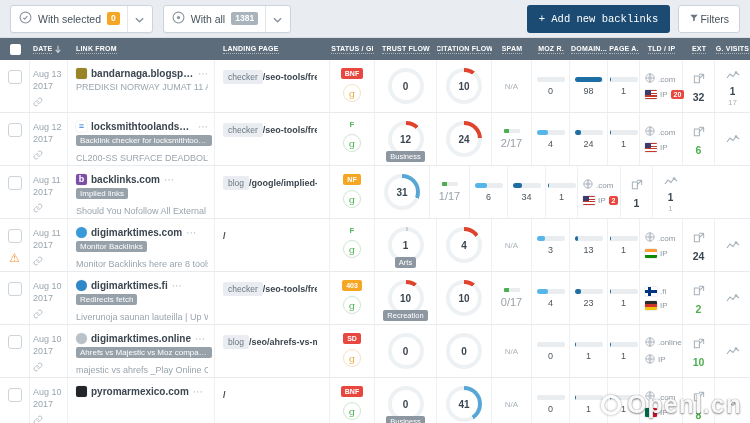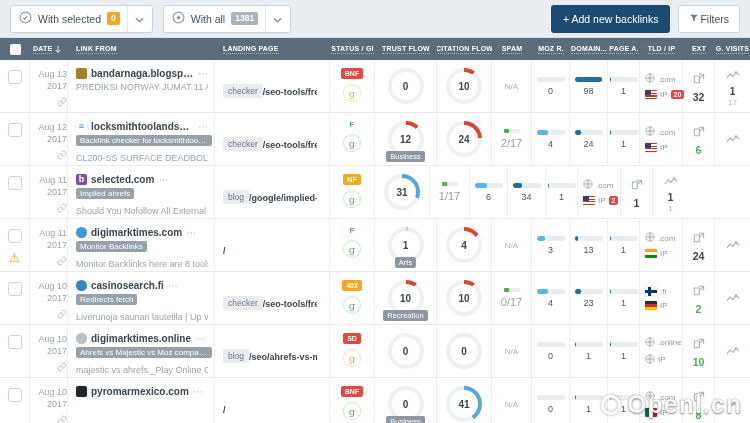--- a/index.html
+++ b/index.html
@@ -7,21 +7,21 @@
   #app{width:750px;height:423px;position:relative;overflow:hidden;background:#fff;}
 
   
   .toolbar{height:38px;background:#e9edf2;display:flex;align-items:center;padding:0 10px;gap:10px;box-sizing:border-box;border-bottom:1px solid #d9dfe5;}
   .tb-btn{background:#fff;border:1px solid #ccd4db;border-radius:3px;height:26px;display:inline-flex;align-items:center;gap:6px;padding:0 8px;font-size:10.5px;color:#45515c;cursor:pointer;box-shadow:0 1px 1px rgba(0,0,0,.03);}
   .tb-btn .sep{width:1px;align-self:stretch;background:#e2e7ec;margin:0 1px;}
   .badge{font-size:8.5px;font-weight:bold;color:#fff;border-radius:2px;padding:1px 4px;line-height:1.2;}
   .badge.orange{background:#f5a623;}
   .badge.gray{background:#a9b3bc;}
   .tb-right{margin-left:auto;display:flex;gap:8px;align-items:center;}
-  .btn-add{background:#1b4b72;color:#fff;border:none;border-radius:3px;height:28px;padding:0 12px;font-size:10.5px;display:inline-flex;align-items:center;cursor:pointer;}
+  .btn-add{background:#1b4b72;color:#fff;border:none;border-radius:3px;height:28px;padding:0 12px;font-size:10.5px;display:inline-flex;align-items:center;cursor:pointer;font-family:Liberation Mono, monospace;}
   .btn-filters{background:#fff;border:1px solid #ccd4db;border-radius:3px;height:28px;display:inline-flex;align-items:center;gap:1px;padding:0 10px;font-size:10.5px;color:#45515c;cursor:pointer;}
 
   
   .hrow{height:22px;background:#5d6c7b;display:flex;align-items:center;}
   .hcell{font-size:7px;color:#fff;font-weight:bold;letter-spacing:.2px;display:flex;align-items:center;box-sizing:border-box;white-space:nowrap;overflow:hidden;}
   .hcell .hlbl{border-bottom:1px dotted rgba(255,255,255,.5);padding-bottom:1px;cursor:pointer;}
   .hcell.cen{justify-content:center;}
   .hcb{width:11px;height:11px;background:#fff;border-radius:2px;cursor:pointer;}
   .hsort{margin-left:2px;display:inline-flex;}
 
@@ -31,31 +31,31 @@
   .c-moz{width:38px;}.c-dom{width:38px;}.c-page{width:32px;}.c-tld{width:43px;}
   .c-ext{width:32px;}.c-visits{width:35px;}
 
   
   .row{height:52px;display:flex;border-bottom:1px solid #e7ebee;background:#fff;}
   .cell{border-right:1px solid #eef1f4;height:100%;box-sizing:border-box;flex:none;}
   .cell.c-visits{border-right:none;}
   .cell.c-check{display:flex;flex-direction:column;align-items:center;padding-top:10px;gap:9px;}
   .cb{width:12px;height:12px;border:1px solid #ccd4db;border-radius:3px;background:#fff;cursor:pointer;}
   .warn{color:#f0932b;font-size:12px;line-height:1;}
-  .cell.c-date{display:flex;flex-direction:column;padding:9px 0 0 3px;font-size:9px;color:#9aa5ae;line-height:1.3;text-align:right;}
+  .cell.c-date{display:flex;flex-direction:column;padding:9px 0 0 3px;font-size:9px;color:#9aa5ae;line-height:1.3;}
   .chain{margin-top:5px;cursor:pointer;}
   .cell.c-link{padding:8px 6px 0 8px;overflow:hidden;}
   .d-line{display:flex;align-items:center;gap:4px;}
   .fav{width:11px;height:11px;flex:none;display:inline-flex;align-items:center;justify-content:center;font-size:9px;font-weight:bold;border-radius:2px;line-height:1;box-shadow:0 0 0 .5px rgba(0,0,0,.08);}
   .fav.circle{border-radius:50%;}
   .domain{font-size:10px;font-weight:bold;color:#3b4650;white-space:nowrap;overflow:hidden;text-overflow:ellipsis;cursor:pointer;}
   .more{color:#b3bcc3;font-size:10px;cursor:pointer;flex:none;}
   .anchor-chip{display:inline-block;max-width:128px;overflow:hidden;text-overflow:ellipsis;white-space:nowrap;background:#97a1aa;color:#fff;font-size:8px;padding:1px 4px;border-radius:2px;margin-top:3px;}
   .subtitle{font-size:9px;color:#9aa5ae;margin-top:3px;white-space:nowrap;overflow:hidden;}
-  .cell.c-landing{padding:10px 12px 0 8px;display:flex;align-items:center;gap:0;overflow:hidden;}
+  .cell.c-landing{padding:10px 12px 0 8px;display:flex;align-items:flex-start;gap:0;overflow:hidden;}
   .land-chip{background:#e9edf1;color:#6b7680;font-size:8.5px;padding:2px 5px;border-radius:2px;flex:none;}
   .land-path{font-size:9px;font-weight:bold;color:#3b4650;white-space:nowrap;overflow:hidden;cursor:pointer;margin-top:2px;}
   .cell.c-status{display:flex;flex-direction:column;align-items:center;padding-top:8px;gap:5px;}
   .st{font-size:7px;font-weight:bold;border-radius:2px;padding:2px 4px;color:#fff;line-height:1;}
   .st-green-text{background:none !important;color:#58b45c;padding:0;font-size:8px;}
   .gi{width:16px;height:16px;border-radius:50%;display:flex;align-items:center;justify-content:center;font-size:10px;font-family:"DejaVu Serif",serif;cursor:pointer;background:#fff;}
   .gi-green{color:#58b45c;border:1px solid #cfe6cf;}
   .gi-orange{color:#f0ad4e;border:1px solid #f3e2c6;}
   .cell.c-tf,.cell.c-cf{display:flex;flex-direction:column;align-items:center;justify-content:center;position:relative;}
   .gauge{width:36px;height:36px;border-radius:50%;display:flex;align-items:center;justify-content:center;}
@@ -402,24 +402,24 @@
       <span>Aug 11</span>
       <span>2017</span>
       <span class="chain"><svg width="10" height="10" viewBox="0 0 24 24" fill="none" stroke="#b7c0c7" stroke-width="2.4">
               <path d="M10 13a5 5 0 0 0 7.5.5l3-3a5 5 0 0 0-7-7l-1.7 1.7"></path>
               <path d="M14 11a5 5 0 0 0-7.5-.5l-3 3a5 5 0 0 0 7 7l1.7-1.7"></path>
             </svg></span>
     </div>
     <div class="cell c-link">
       <div class="d-line">
         <span class="fav square" style="background:#7b4fa6;color:#ffffff">b</span>
-        <span class="domain">selected.com</span>
+        <span class="domain">backlinks.com</span>
         <span class="more">⋯</span>
       </div>
-      <div><span class="anchor-chip">Implied ahrefs</span></div>
+      <div><span class="anchor-chip">Implied links</span></div>
       <div class="subtitle">Should You Nofollow All External ...</div>
     </div>
     <div class="cell c-landing">
       <span class="land-chip">blog</span>
       <span class="land-path">/google/implied-links/</span>
     </div>
     <div class="cell c-status">
       <span class="st st-orange" style="background:#f5a623">NF</span>
       <span class="gi gi-green">g</span>
     </div>
@@ -592,21 +592,21 @@
       <span>Aug 10</span>
       <span>2017</span>
       <span class="chain"><svg width="10" height="10" viewBox="0 0 24 24" fill="none" stroke="#b7c0c7" stroke-width="2.4">
               <path d="M10 13a5 5 0 0 0 7.5.5l3-3a5 5 0 0 0-7-7l-1.7 1.7"></path>
               <path d="M14 11a5 5 0 0 0-7.5-.5l-3 3a5 5 0 0 0 7 7l1.7-1.7"></path>
             </svg></span>
     </div>
     <div class="cell c-link">
       <div class="d-line">
         <span class="fav circle" style="background:#2f86c9;color:#ffffff"></span>
-        <span class="domain">casinosearch.fi</span>
+        <span class="domain">digimarktimes.fi</span>
         <span class="more">⋯</span>
       </div>
       <div><span class="anchor-chip">Redirects fetch</span></div>
       <div class="subtitle">Liverunoja saunan lauteilla | Up W...</div>
     </div>
     <div class="cell c-landing">
       <span class="land-chip">checker</span>
       <span class="land-path">/seo-tools/free-bac...</span>
     </div>
     <div class="cell c-status">

